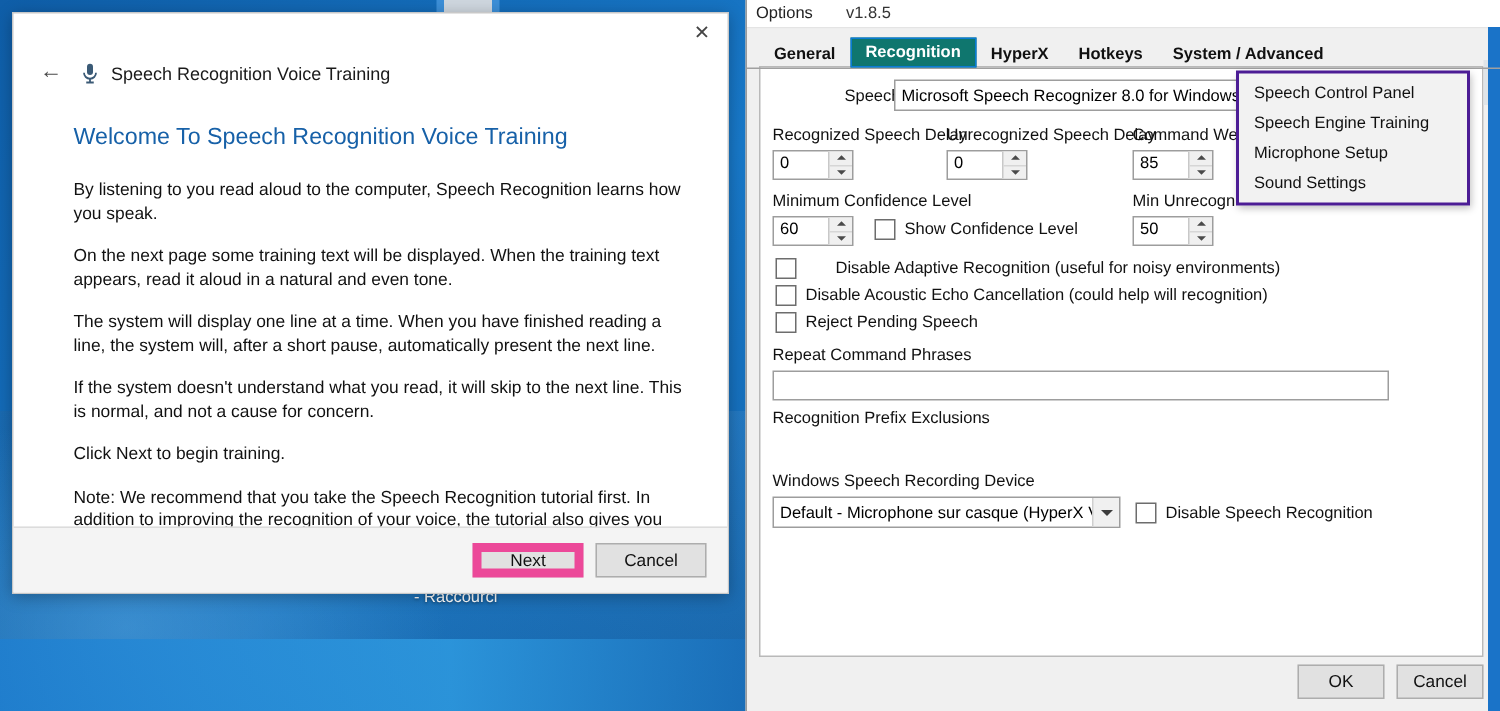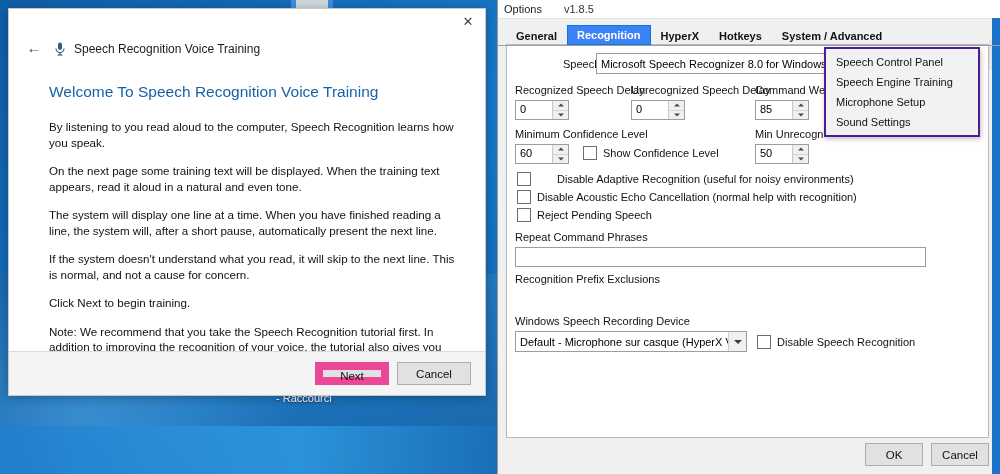--- a/index.html
+++ b/index.html
@@ -161,21 +161,21 @@
     background: #e1e1e1;
     border: 1px solid #adadad;
     font-size: 11.5px;
     font-family: "Liberation Sans", sans-serif;
     color: #111;
     padding: 0 8px;
     box-sizing: border-box;
     cursor: default;
   }
   .winbtn.default {
-    border: 8px solid #ec4899;
+    border: 6px solid #ec4899;
     background: #e1e1e1;
   }
   #wizard-next { margin-right: 8px; }
 
   
   #options {
     position: absolute;
     left: 497px;
     top: 0;
     width: 503px;
@@ -230,21 +230,21 @@
     font-size: 11px;
     padding: 3px 9px 3px 9px;
     border: 1px solid transparent;
     border-bottom: none;
     color: #111;
     background: transparent;
     cursor: default;
     font-weight: bold;
   }
   .tab.active {
-    background: #3b82f6;
+    background: #0f766e;
     color: #ffffff;
     border: 1px solid #0a7bd4;
   }
 
   
   #panel {
     position: absolute;
     left: 8px;
     right: 11px;
     top: 44px;
@@ -527,21 +527,21 @@
           </div>
       </div>
     </div>
 
     <div class="chk" style="left:10px; top:127px;gap:20px;">
       <span class="box"></span>
       <span>Disable Adaptive Recognition (useful for noisy environments)</span>
     </div>
     <div class="chk" style="left:10px; top:145px;">
       <span class="box"></span>
-      <span>Disable Acoustic Echo Cancellation (normal help with recognition)</span>
+      <span>Disable Acoustic Echo Cancellation (could help will recognition)</span>
     </div>
     <div class="chk" style="left:10px; top:163px;">
       <span class="box"></span>
       <span>Reject Pending Speech</span>
     </div>
 
     <div class="field-label" style="left:8px; top:186px;">Repeat Command Phrases</div>
     <div class="txtbox" style="left:8px; top:202px; width:411px;"></div>
 
     <div class="field-label" style="left:8px; top:228px;">Recognition Prefix Exclusions</div>

